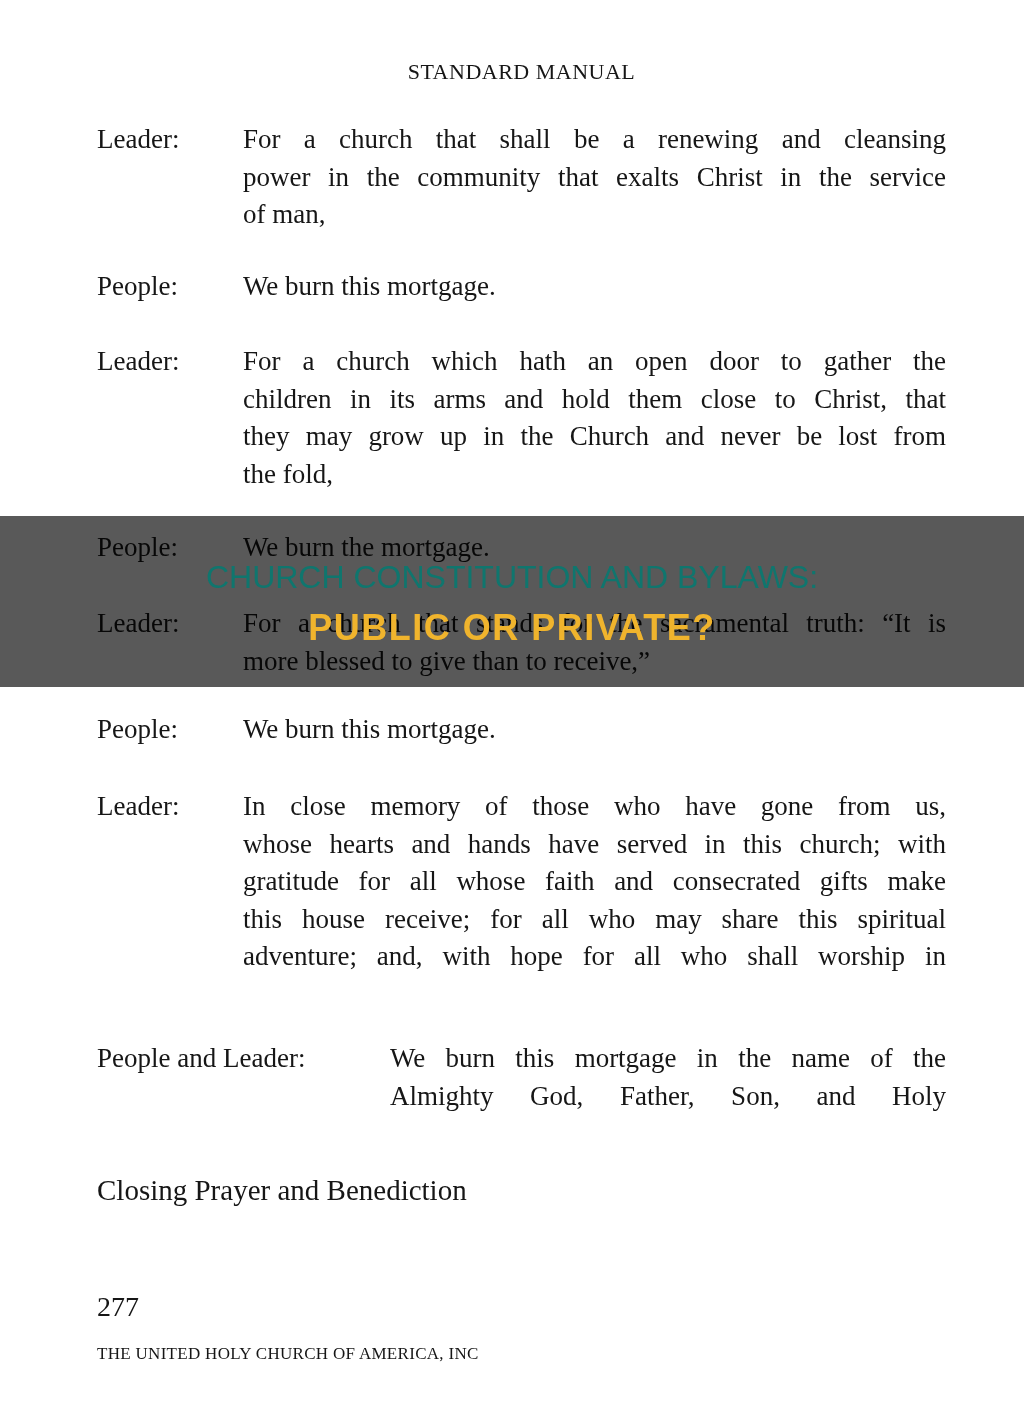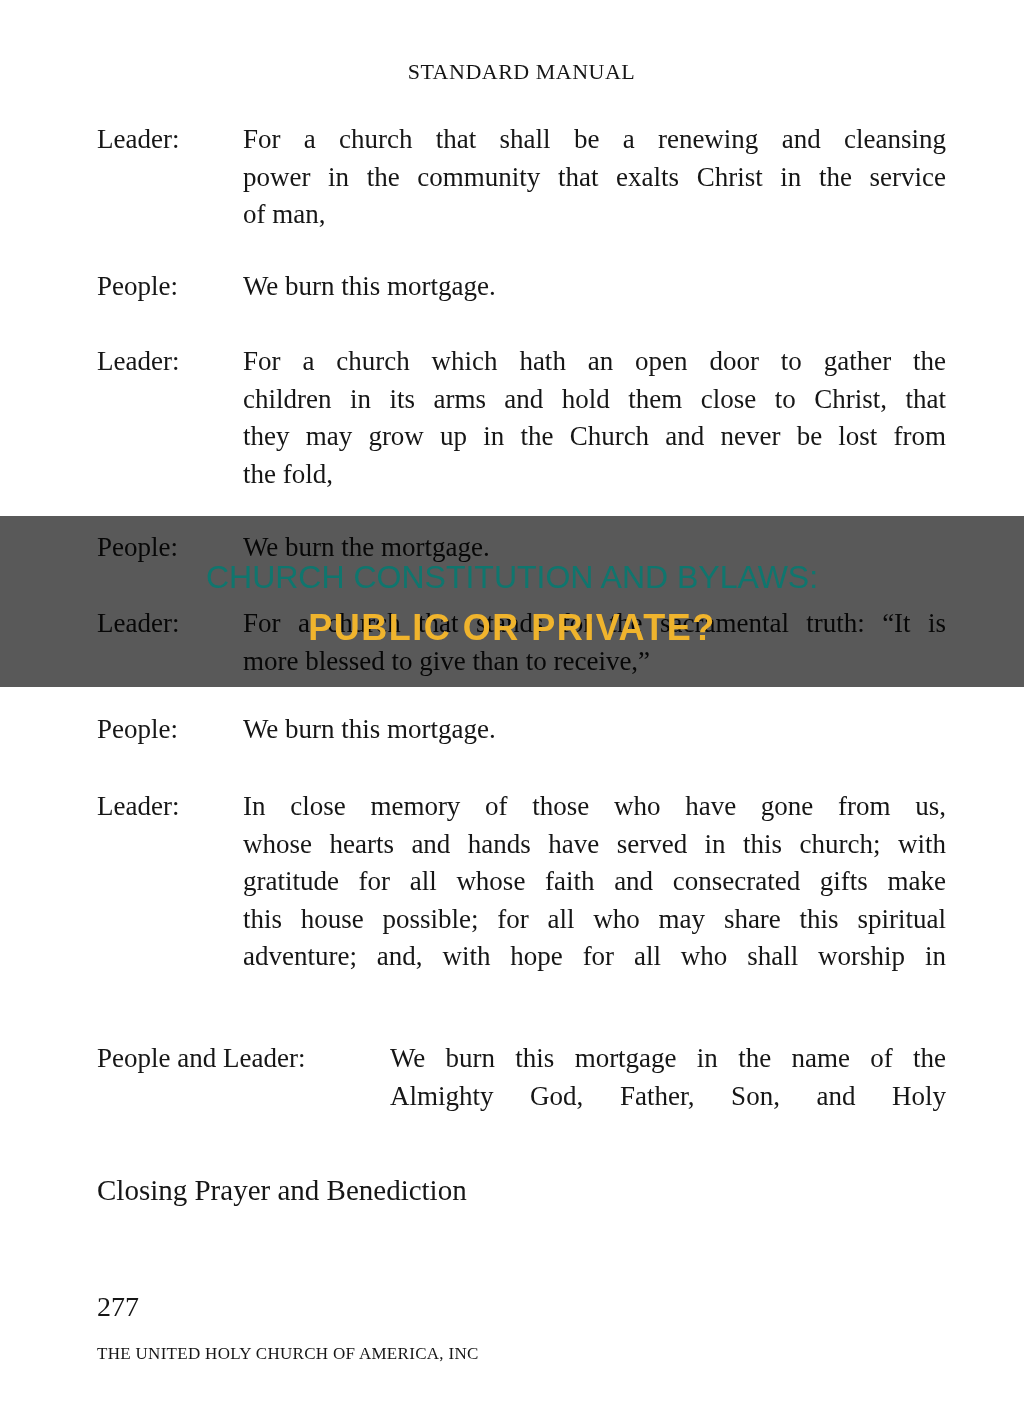--- a/index.html
+++ b/index.html
@@ -244,21 +244,21 @@
             <span>whose</span>
             <span>faith</span>
             <span>and</span>
             <span>consecrated</span>
             <span>gifts</span>
             <span>make</span>
           </div>
           <div class="line justified">
             <span>this</span>
             <span>house</span>
-            <span>possible;</span>
+            <span>receive;</span>
             <span>for</span>
             <span>all</span>
             <span>who</span>
             <span>may</span>
             <span>share</span>
             <span>this</span>
             <span>spiritual</span>
           </div>
           <div class="line justified">
             <span>adventure;</span>

